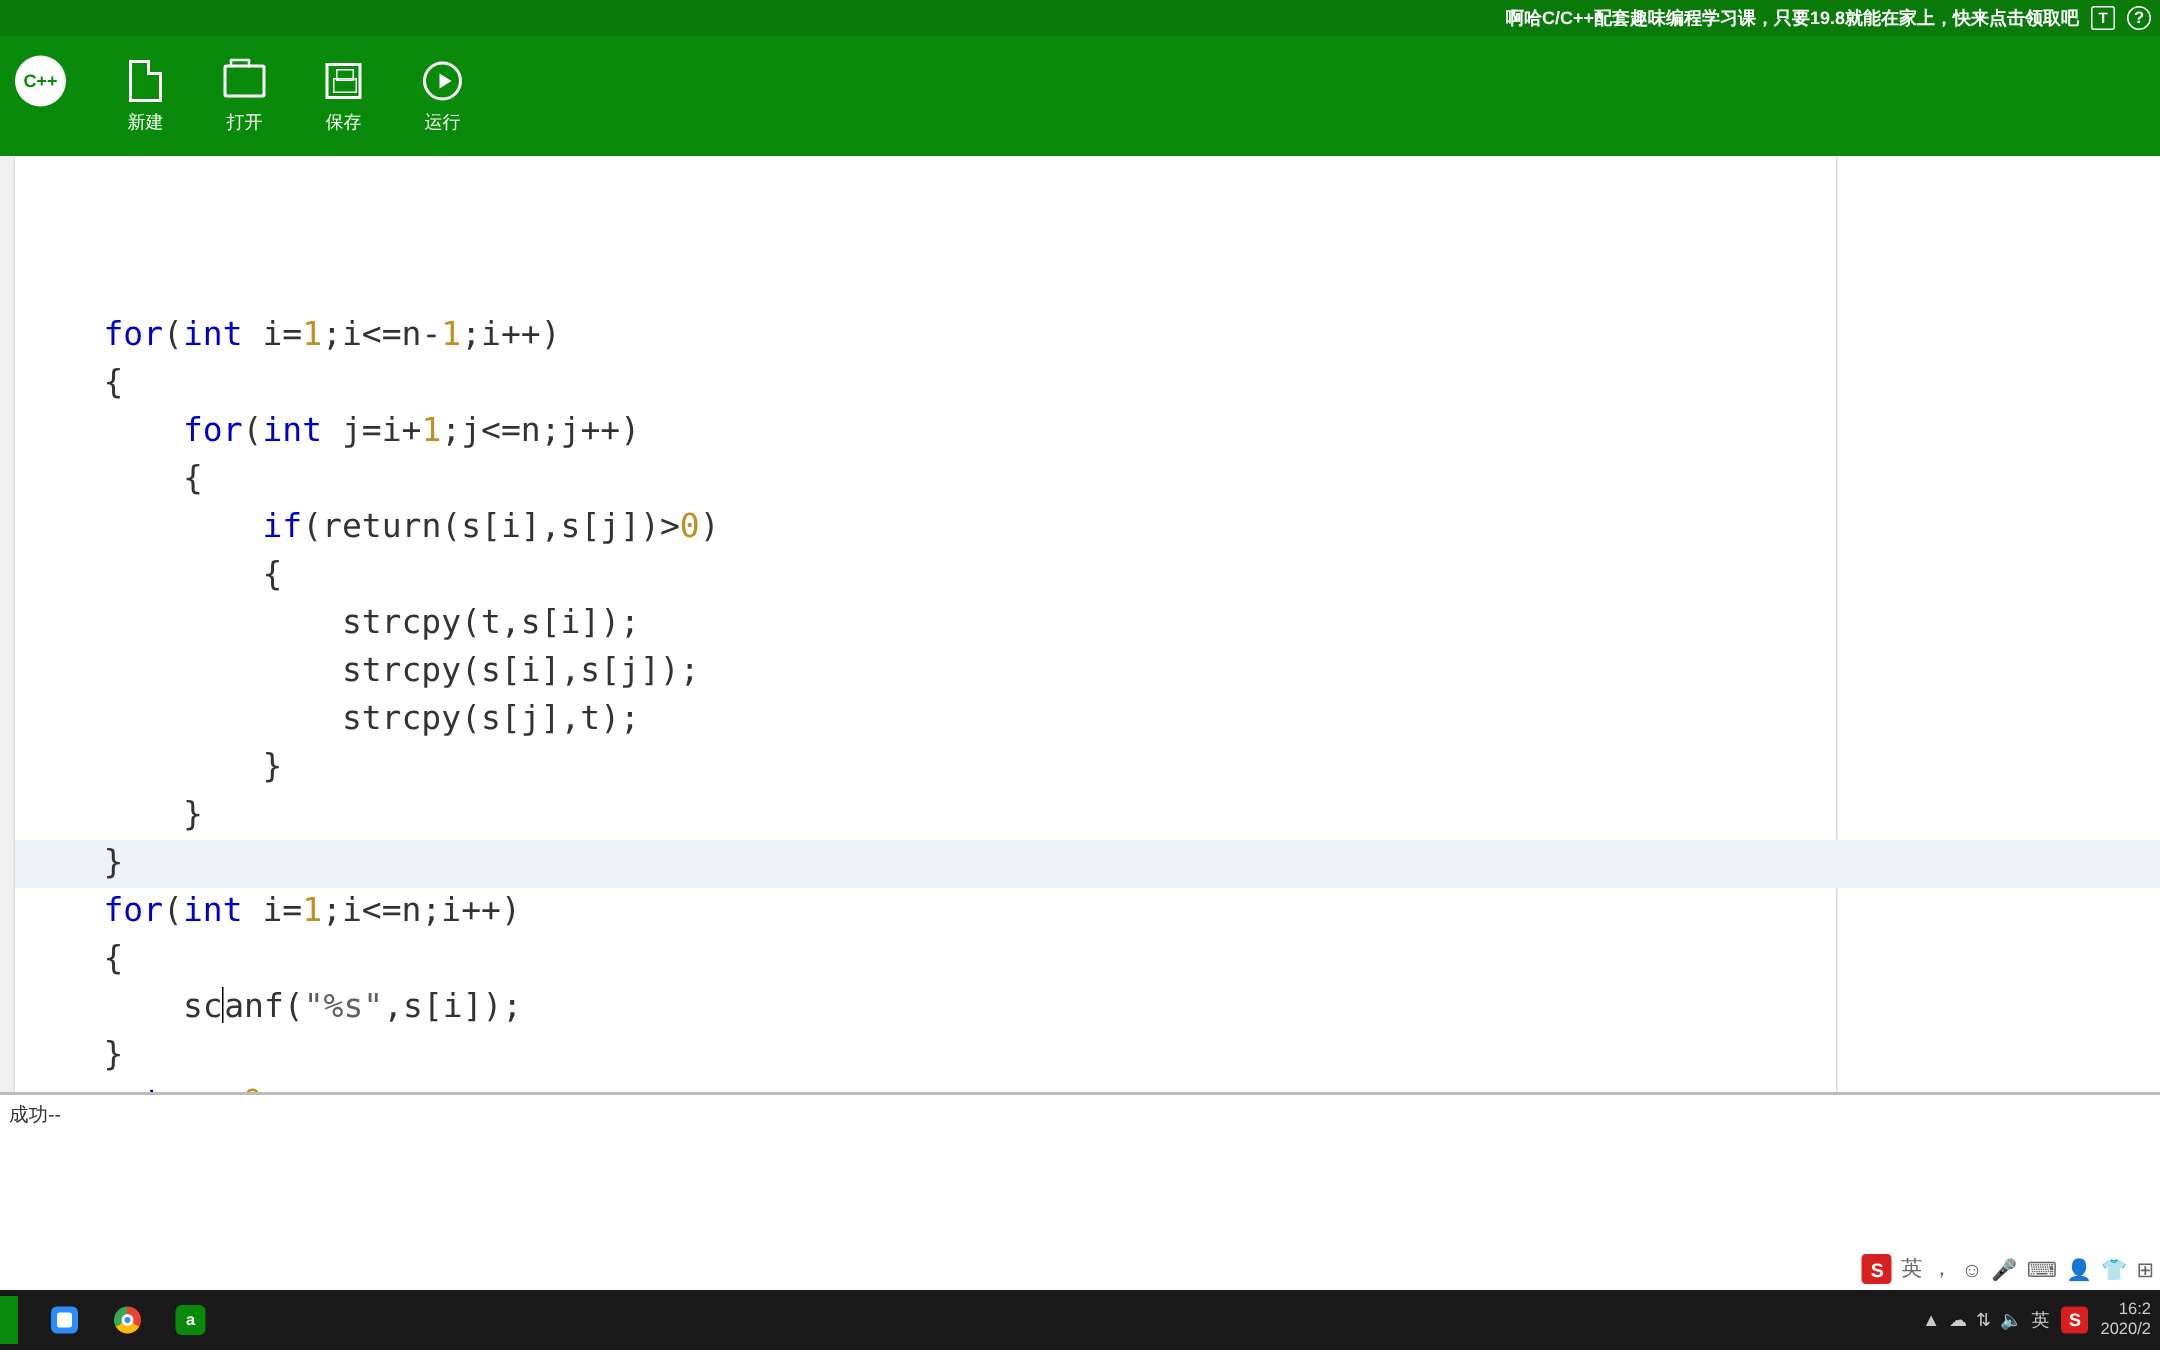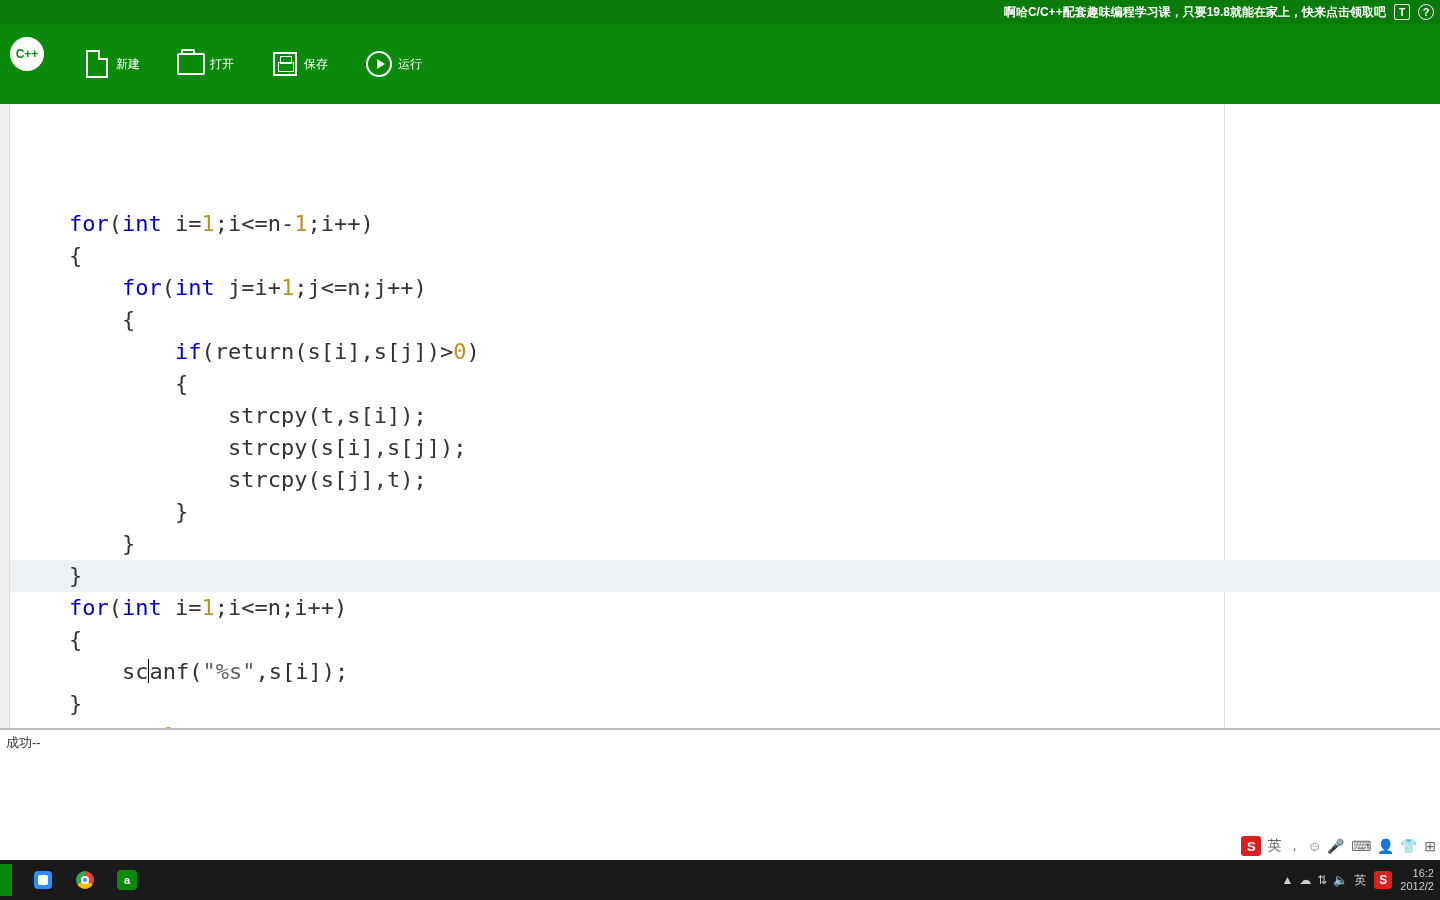--- a/index.html
+++ b/index.html
@@ -7,21 +7,21 @@
 
 
 .banner { background:#0a7a0a; height:24px; display:flex; align-items:center; justify-content:flex-end; padding:0 6px; color:#fff; font-size:12px; font-weight:bold; gap:8px; }
 .banner .promo { white-space:nowrap; }
 .banner .mini-icon { width:16px; height:16px; border:1.5px solid #fff; border-radius:2px; display:inline-flex; align-items:center; justify-content:center; font-size:10px; }
 .banner .qmark { width:16px; height:16px; border:1.5px solid #fff; border-radius:50%; display:inline-flex; align-items:center; justify-content:center; font-size:11px; font-weight:bold; }
 
 
 .toolbar { background:#0a8a0a; height:80px; display:flex; align-items:center; padding:0 10px; position:relative; }
 .logo { width:34px; height:34px; background:#fff; border-radius:50%; display:flex; align-items:center; justify-content:center; color:#0a8a0a; font-weight:bold; font-size:12px; margin-right:20px; margin-top:-20px; }
-.tool-btn { display:flex; flex-direction:row; align-items:center; justify-content:center; color:#fff; padding:4px 18px; cursor:pointer; gap:4px; }
+.tool-btn { display:flex; flex-direction:column; align-items:center; justify-content:center; color:#fff; padding:4px 18px; cursor:pointer; gap:4px; }
 .tool-btn .icon { width:30px; height:30px; display:flex; align-items:center; justify-content:center; }
 .tool-btn .lbl { font-size:12px; }
 .toolbar-left { display:flex; }
 .toolbar-right { position:absolute; right:10px; display:flex; }
 
 
 .i-new { border:2px solid #fff; width:22px; height:28px; position:relative; }
 .i-new:after { content:""; position:absolute; top:-2px; right:-2px; width:8px; height:8px; background:#0a8a0a; border-left:2px solid #fff; border-bottom:2px solid #fff; }
 .i-open { width:28px; height:22px; border:2px solid #fff; border-radius:2px; position:relative; }
 .i-open:before { content:""; position:absolute; top:-6px; left:2px; width:10px; height:4px; border:2px solid #fff; border-bottom:none; border-radius:2px 2px 0 0; }
@@ -171,16 +171,16 @@
     <div class="seg" id="tray-icons">
         <span style="font-size: 12px;">▲</span>
         <span style="font-size: 12px;">☁</span>
         <span style="font-size: 12px;">⇅</span>
         <span style="font-size: 12px;">🔈</span>
         <span style="font-size: 12px;">英</span>
       </div>
     <div class="sogou">S</div>
     <div class="clock">
       <div>16:2</div>
-      <div>2012/2</div>
+      <div>2020/2</div>
     </div>
   </div>
 </div>
 
 </body></html>

